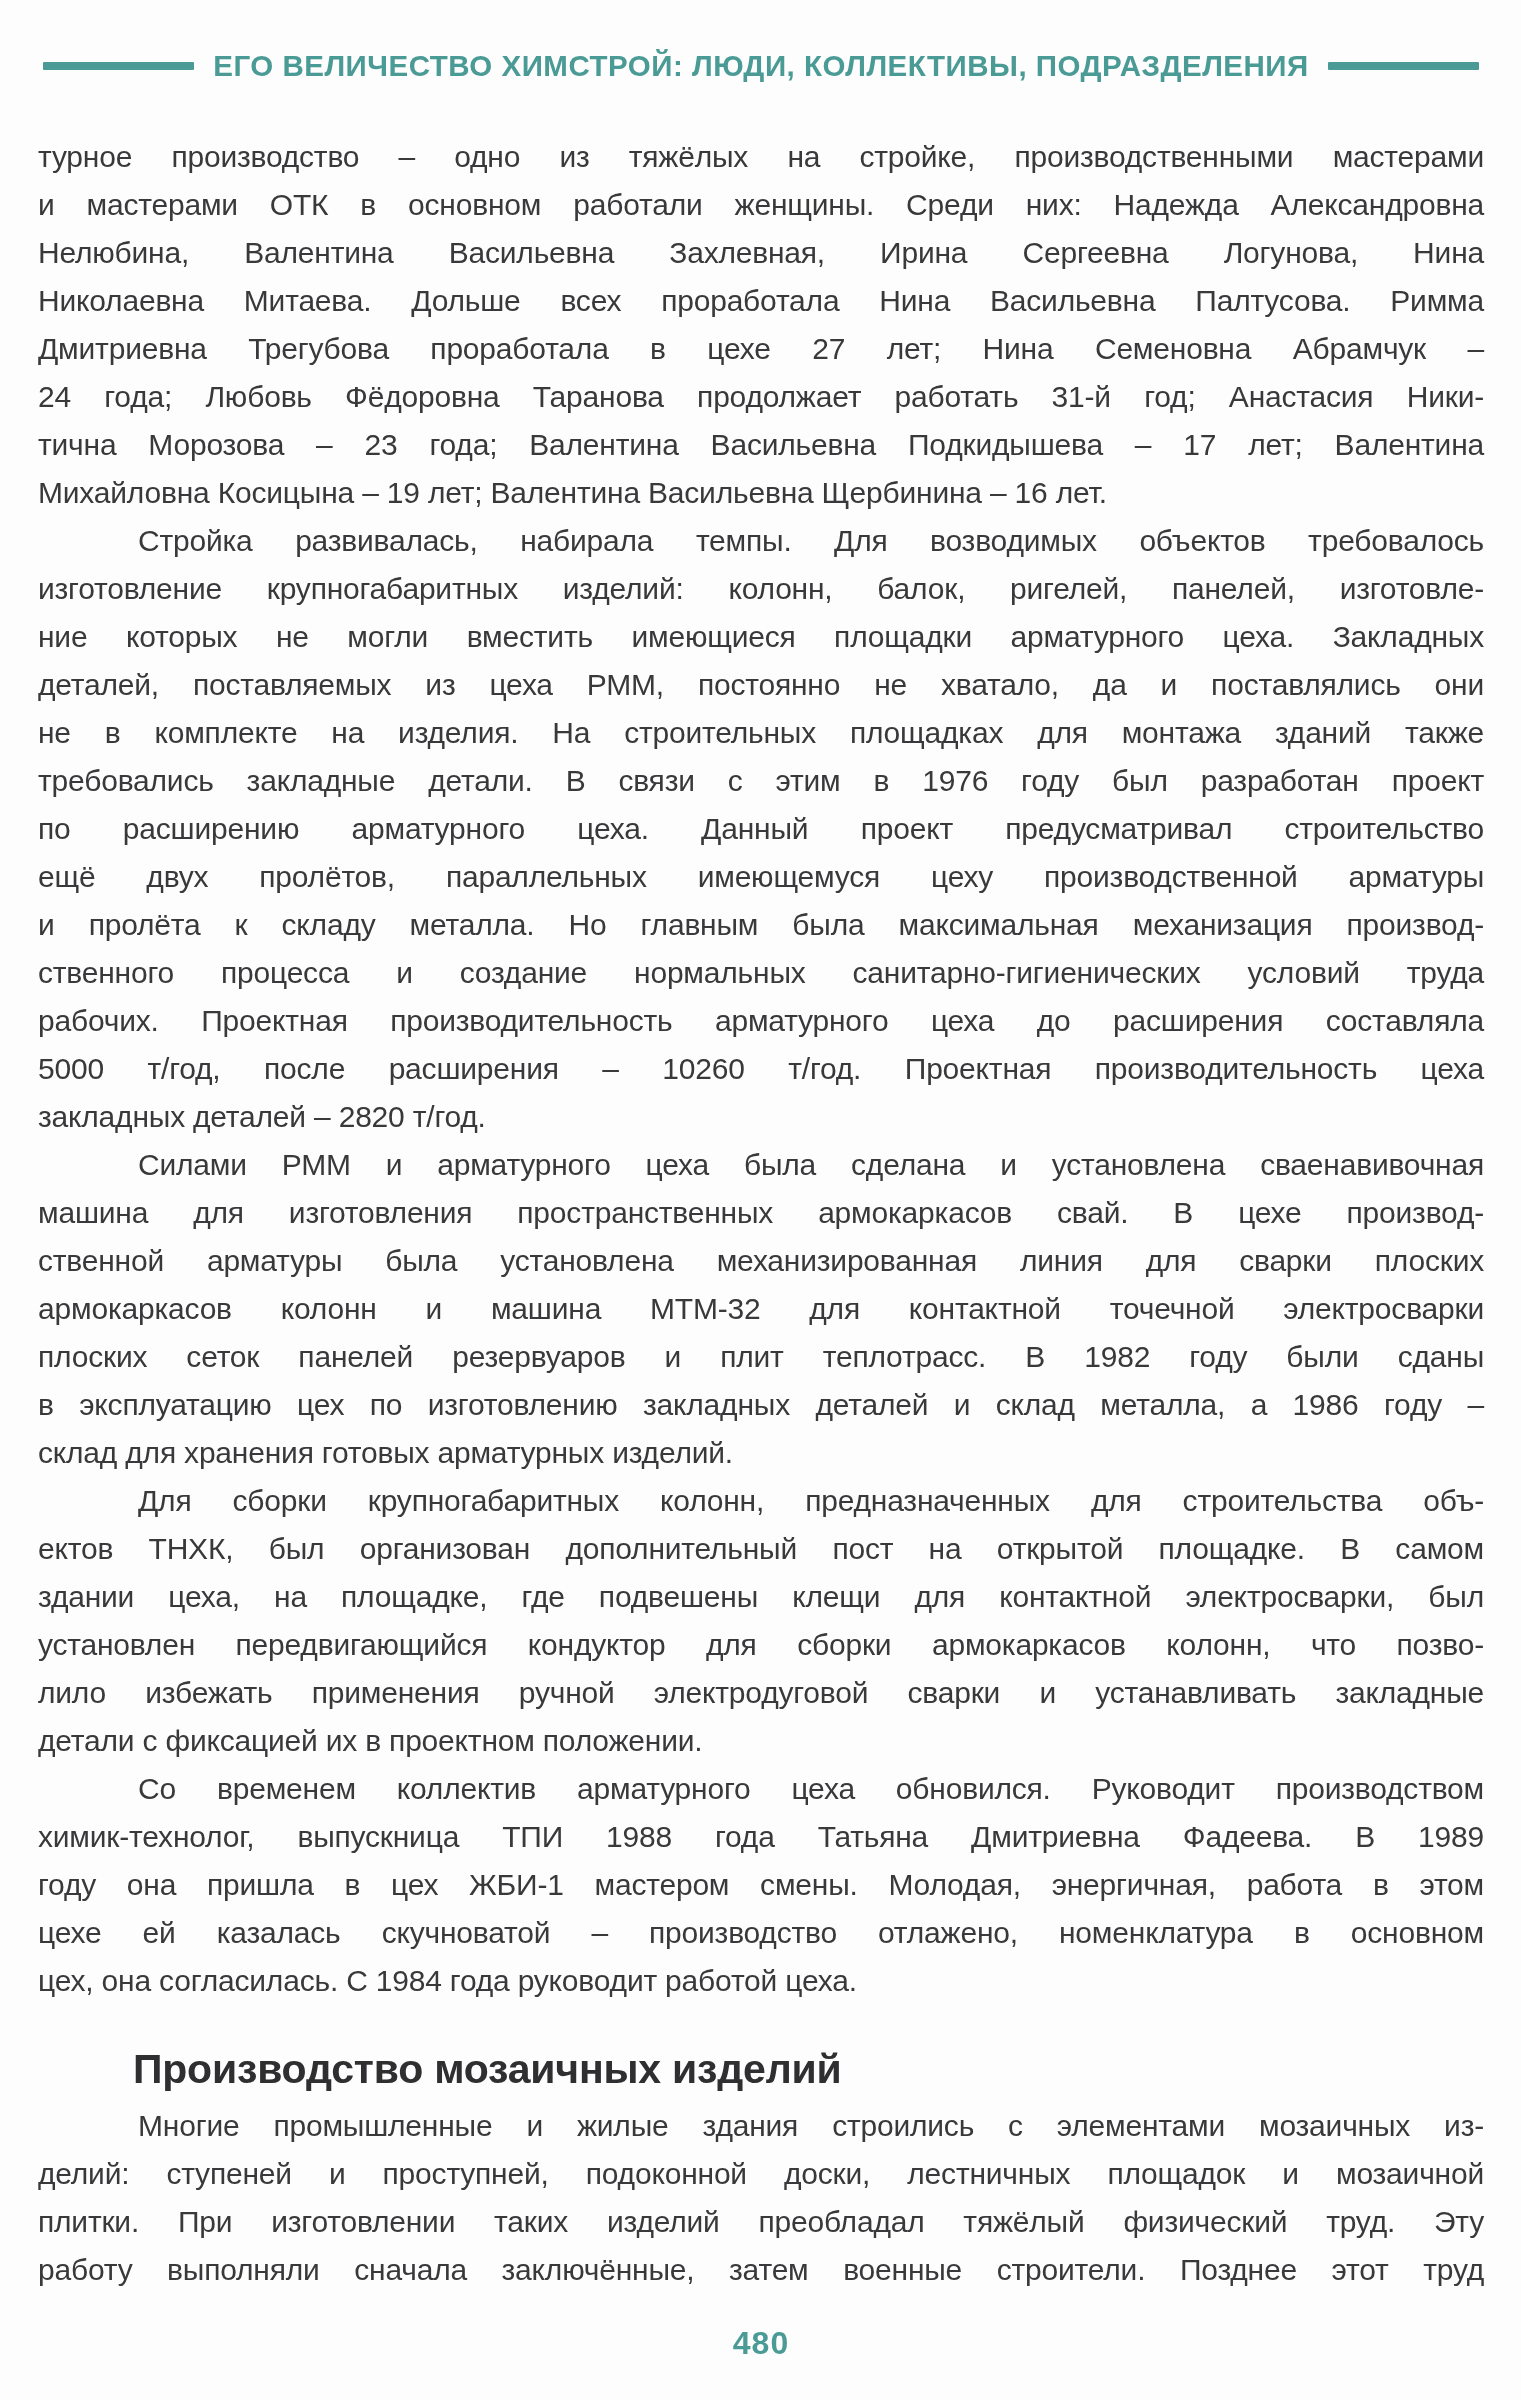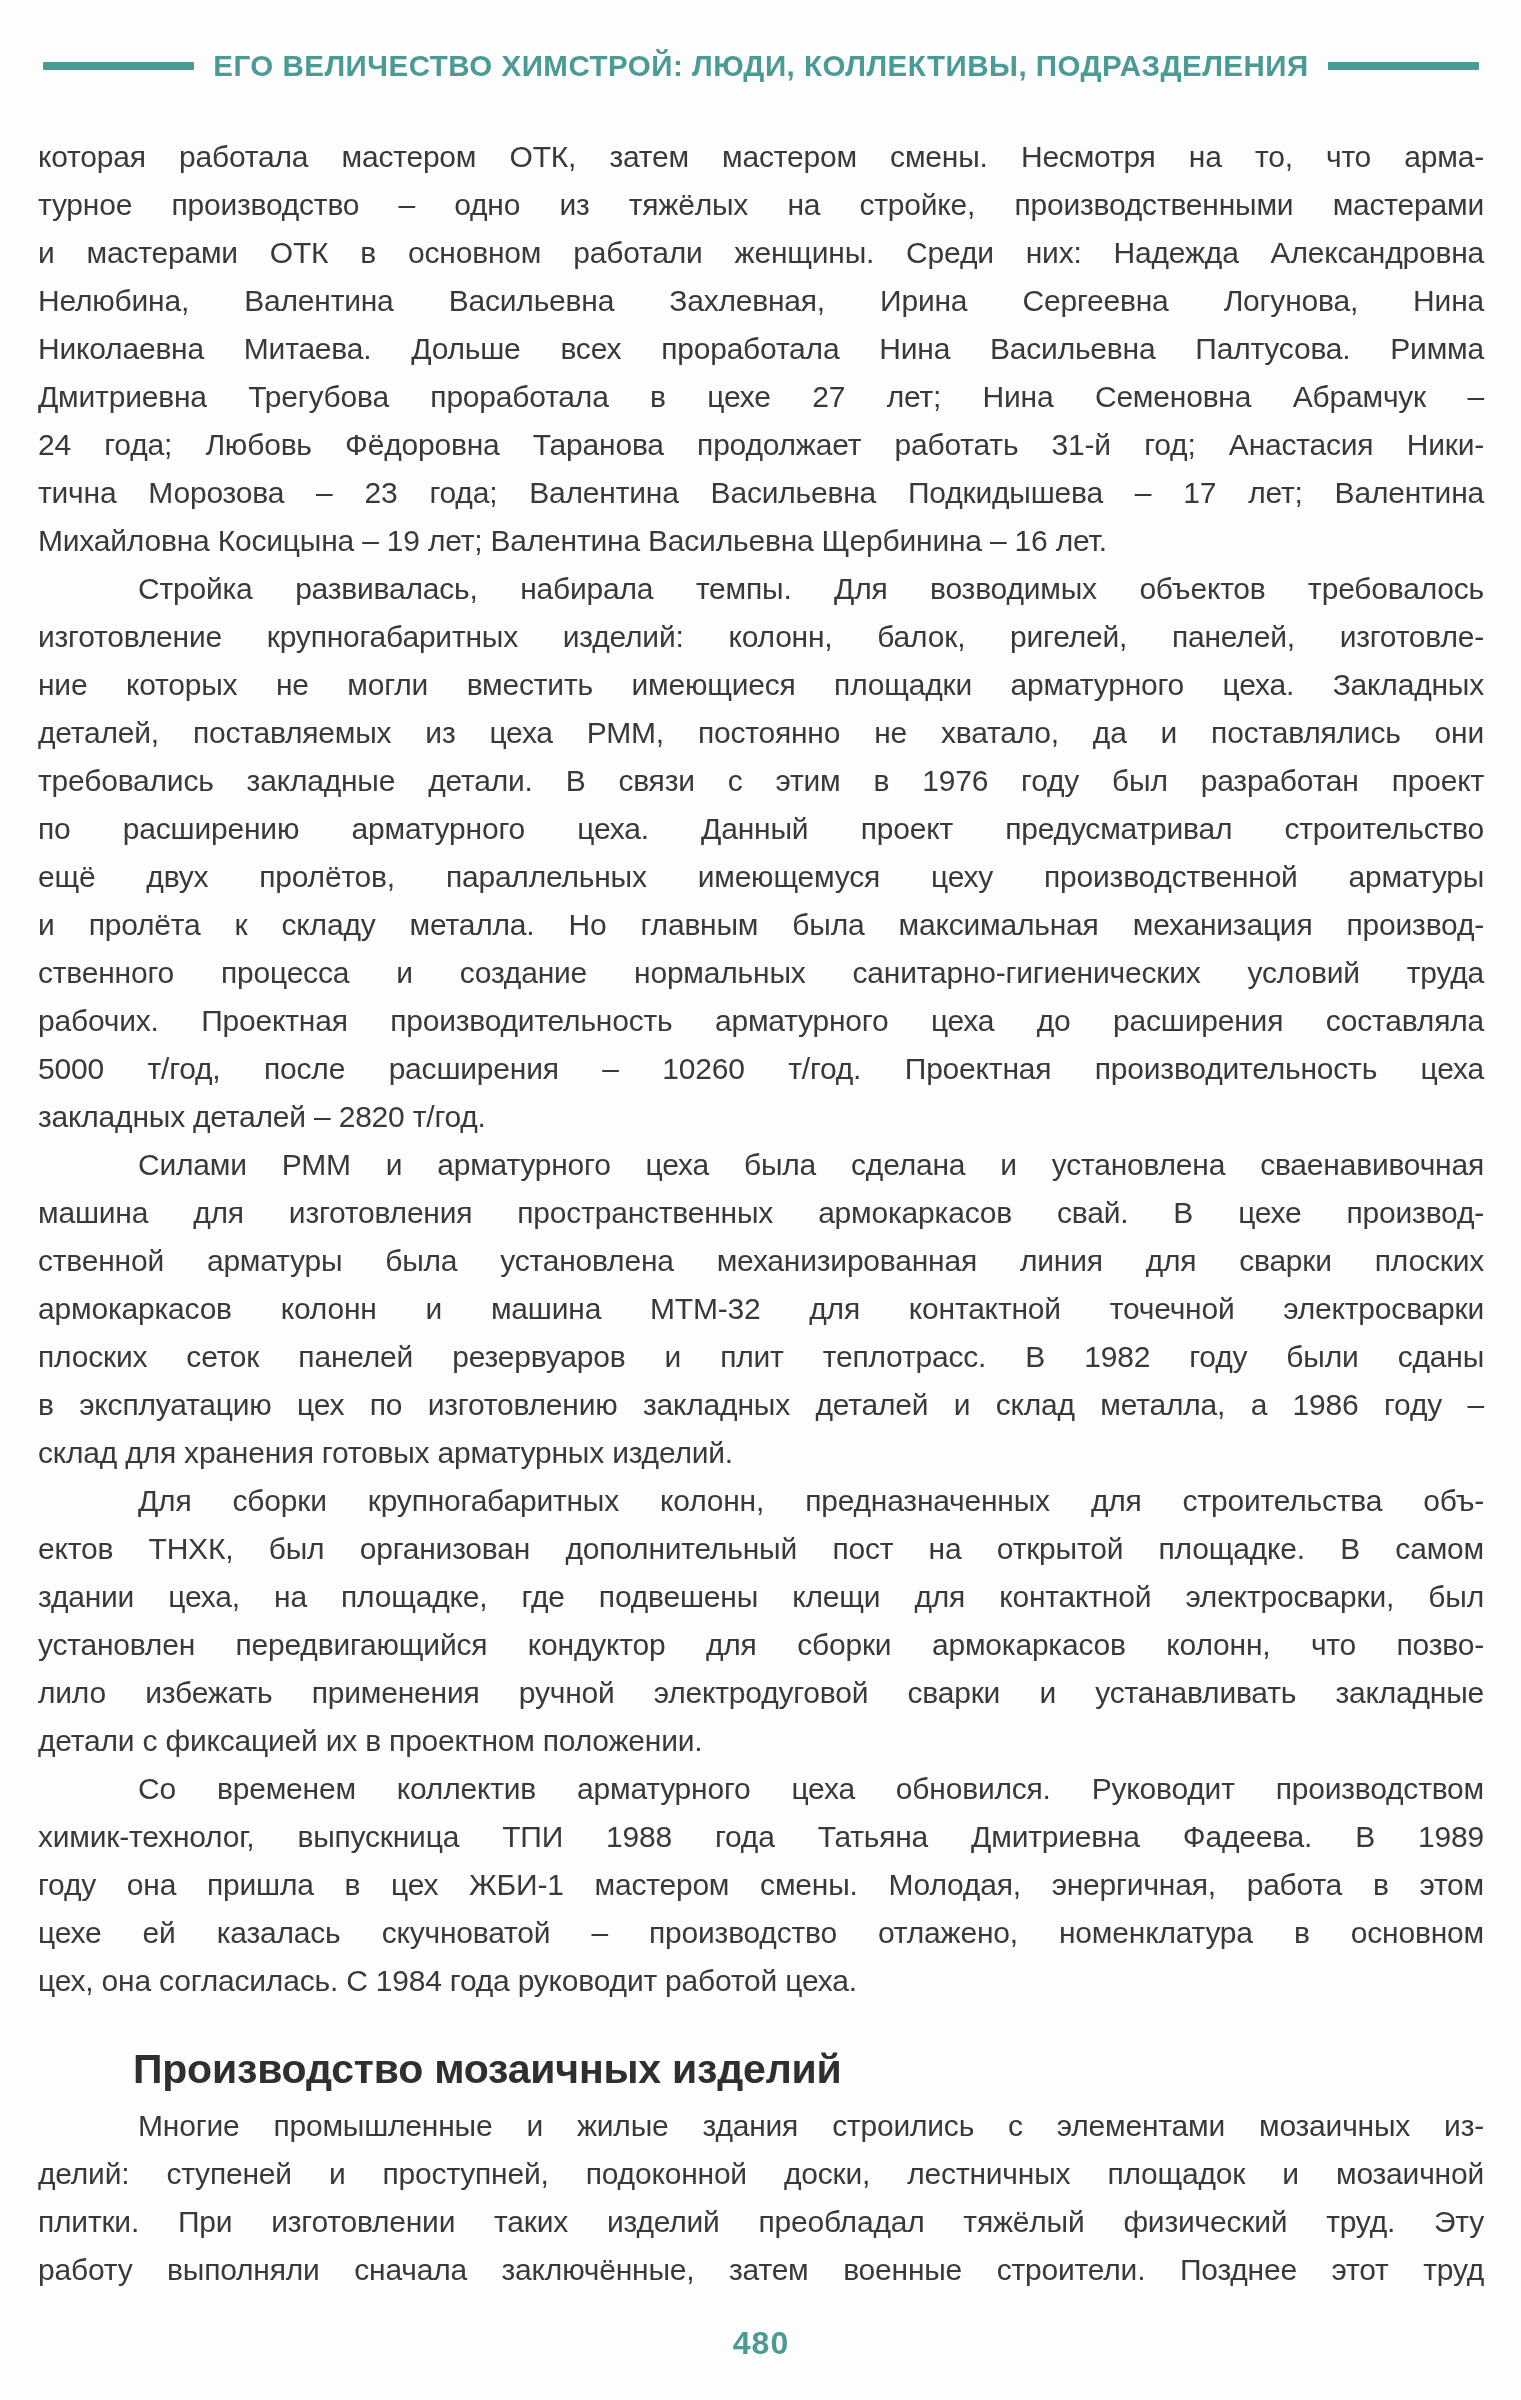--- a/index.html
+++ b/index.html
@@ -90,35 +90,35 @@
 <div class="page" style="--accent: #4a9a95; --text: #39393b;">
 
   <div class="running-header">
     <span class="rule"></span>
     <span class="title">ЕГО ВЕЛИЧЕСТВО ХИМСТРОЙ: ЛЮДИ, КОЛЛЕКТИВЫ, ПОДРАЗДЕЛЕНИЯ</span>
     <span class="rule"></span>
   </div>
 
   <div class="body-text">
       <div class="paragraph">
-        <div class="line">которая работала мастером ОТК, затем мастером смены. Несмотря на то, что арма-</div>
         <div class="line">турное производство – одно из тяжёлых на стройке, производственными мастерами</div>
         <div class="line">и мастерами ОТК в основном работали женщины. Среди них: Надежда Александровна</div>
         <div class="line">Нелюбина, Валентина Васильевна Захлевная, Ирина Сергеевна Логунова, Нина</div>
         <div class="line">Николаевна Митаева. Дольше всех проработала Нина Васильевна Палтусова. Римма</div>
         <div class="line">Дмитриевна Трегубова проработала в цехе 27 лет; Нина Семеновна Абрамчук –</div>
         <div class="line">24 года; Любовь Фёдоровна Таранова продолжает работать 31-й год; Анастасия Ники-</div>
         <div class="line">тична Морозова – 23 года; Валентина Васильевна Подкидышева – 17 лет; Валентина</div>
         <div class="line last">Михайловна Косицына – 19 лет; Валентина Васильевна Щербинина – 16 лет.</div>
       </div>
       <div class="paragraph">
         <div class="line indent">Стройка развивалась, набирала темпы. Для возводимых объектов требовалось</div>
         <div class="line">изготовление крупногабаритных изделий: колонн, балок, ригелей, панелей, изготовле-</div>
         <div class="line">ние которых не могли вместить имеющиеся площадки арматурного цеха. Закладных</div>
         <div class="line">деталей, поставляемых из цеха РММ, постоянно не хватало, да и поставлялись они</div>
+        <div class="line">не в комплекте на изделия. На строительных площадках для монтажа зданий также</div>
         <div class="line">требовались закладные детали. В связи с этим в 1976 году был разработан проект</div>
         <div class="line">по расширению арматурного цеха. Данный проект предусматривал строительство</div>
         <div class="line">ещё двух пролётов, параллельных имеющемуся цеху производственной арматуры</div>
         <div class="line">и пролёта к складу металла. Но главным была максимальная механизация производ-</div>
         <div class="line">ственного процесса и создание нормальных санитарно-гигиенических условий труда</div>
         <div class="line">рабочих. Проектная производительность арматурного цеха до расширения составляла</div>
         <div class="line">5000 т/год, после расширения – 10260 т/год. Проектная производительность цеха</div>
         <div class="line last">закладных деталей – 2820 т/год.</div>
       </div>
       <div class="paragraph">

